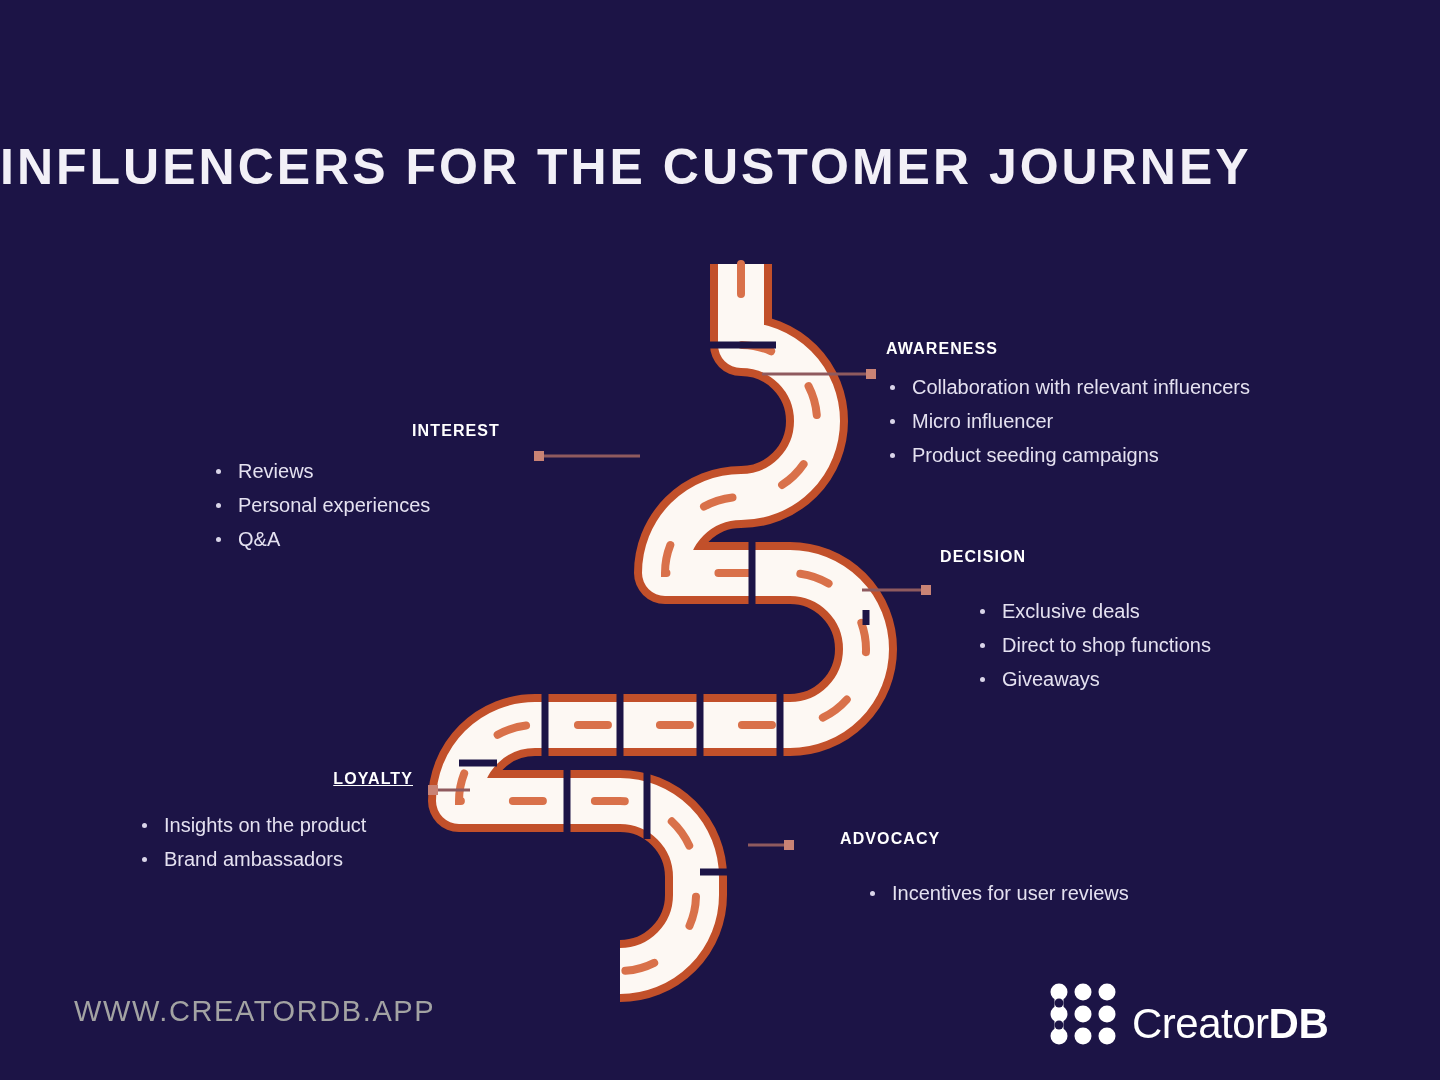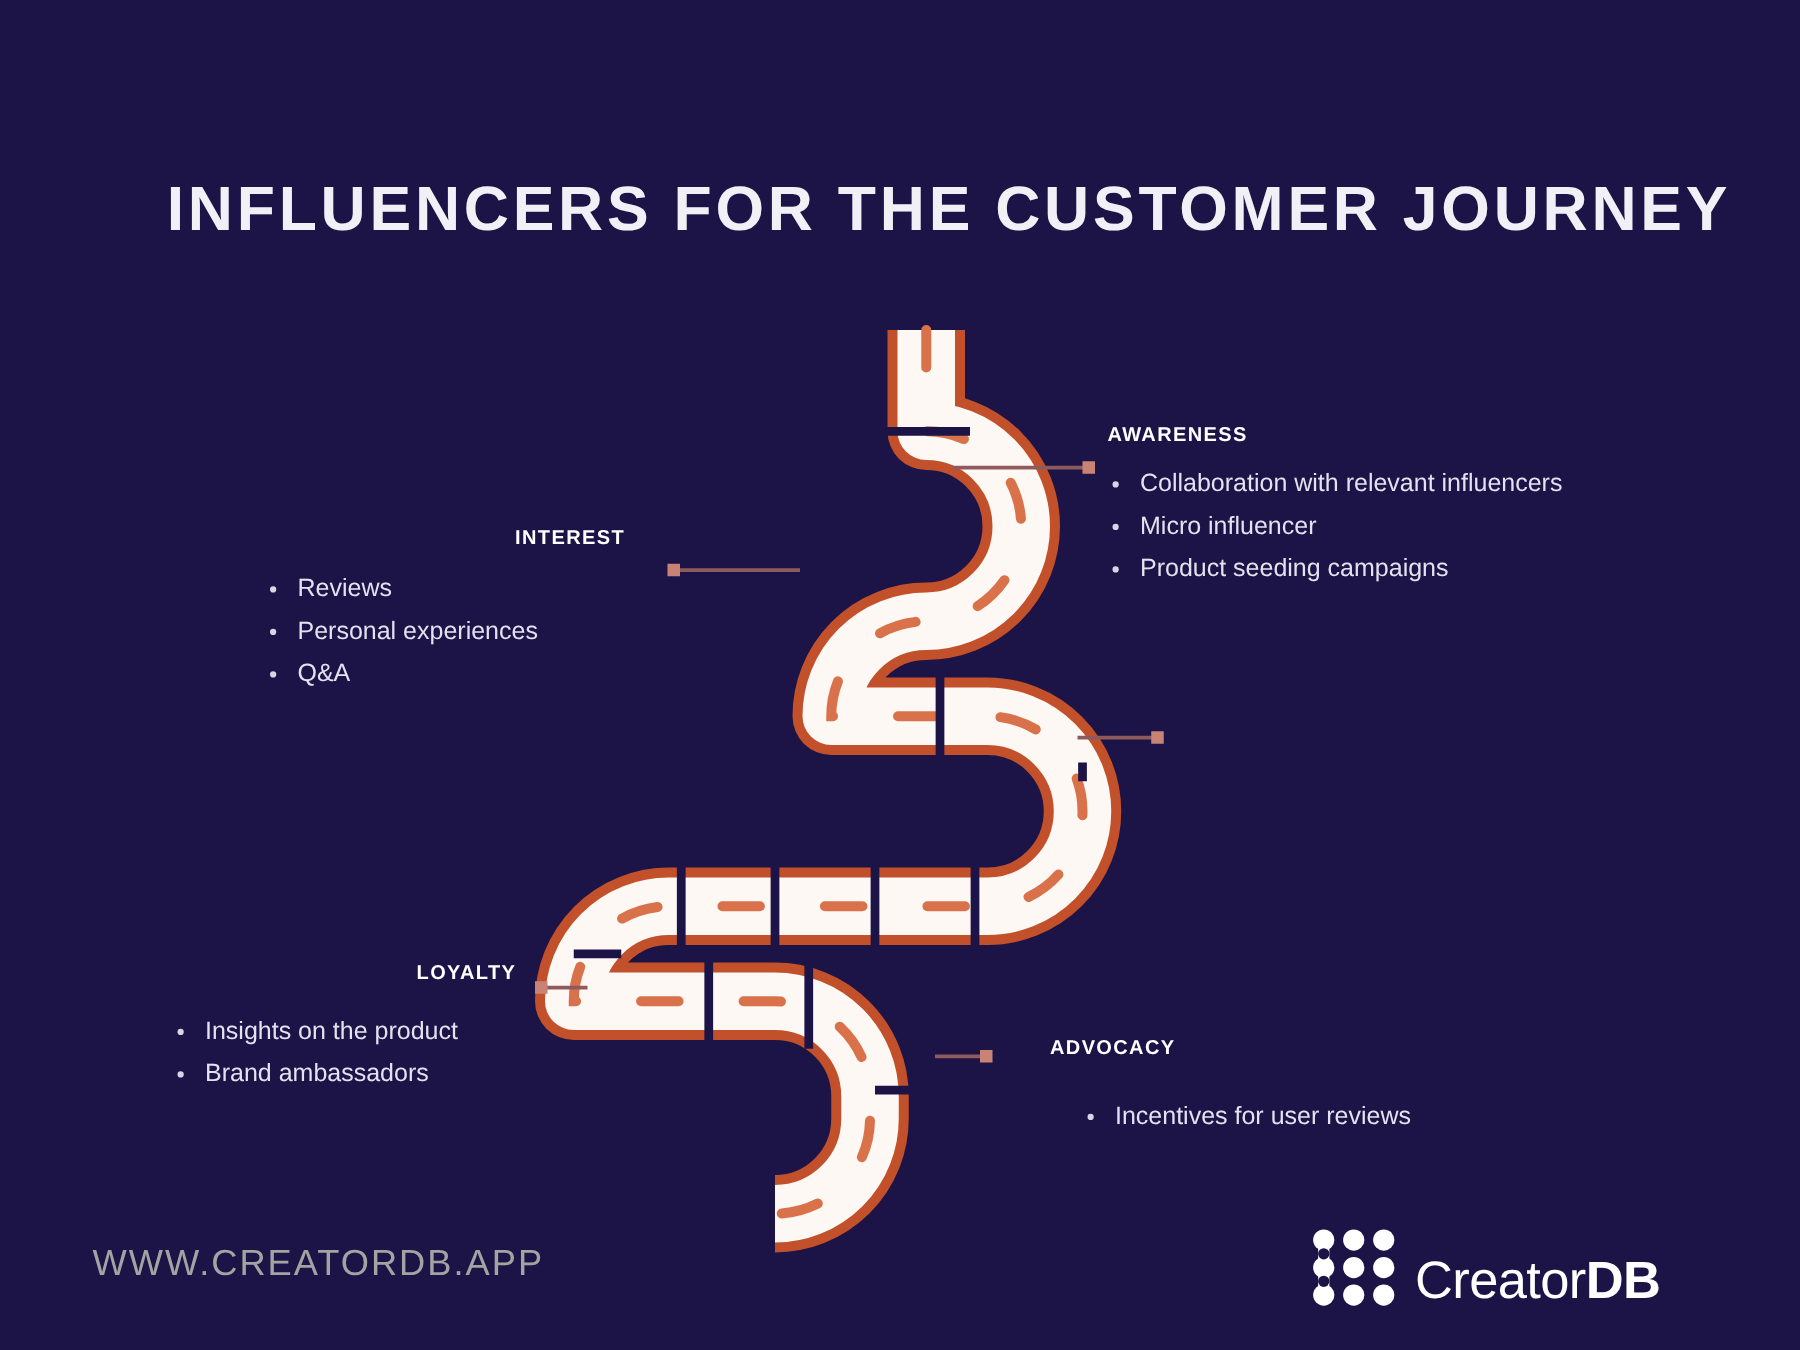--- a/index.html
+++ b/index.html
@@ -20,21 +20,21 @@
     width: 1440px;
     height: 1080px;
   }
 
   
   #page-title {
     position: absolute;
     left: 0;
     top: 104px;
     width: 1385px;
-    text-align: right;
+    text-align: left;
     color: #f2f0f7;
     font-size: 50px;
     font-weight: bold;
     letter-spacing: 3.0px;
     white-space: nowrap;
   }
 
   
   #road-svg {
     position: absolute;
@@ -89,21 +89,21 @@
   #block-awareness .bullets { margin-top: 12px; }
 
   #block-interest  { left: 200px; top: 422px; width: 300px; }
   #block-interest .stage-heading { text-align: right; }
   #block-interest .bullets { margin-top: 14px; margin-left: 12px; }
 
   #block-decision  { left: 940px; top: 548px; }
   #block-decision .bullets { margin-top: 28px; margin-left: 36px; }
 
   #block-loyalty   { left: 120px; top: 770px; width: 293px; }
-  #block-loyalty .stage-heading { text-align: right; }
+  #block-loyalty .stage-heading { text-align: right; text-decoration: underline; }
   #block-loyalty .bullets { margin-top: 20px; margin-left: 18px; }
 
   #block-advocacy  { left: 840px; top: 830px; }
   #block-advocacy .bullets { margin-top: 28px; margin-left: 26px; }
 
   
   #footer-url {
     position: absolute;
     left: 74px;
     top: 995px;
@@ -215,20 +215,28 @@
 
   <div class="stage-block" id="block-interest">
     <div class="stage-heading right-aligned">INTEREST</div>
     <ul class="bullets">
       <li>Reviews</li>
       <li>Personal experiences</li>
       <li>Q&amp;A</li>
     </ul>
   </div>
 
+  <div class="stage-block" id="block-decision">
+    <div class="stage-heading">DECISION</div>
+    <ul class="bullets">
+      <li>Exclusive deals</li>
+      <li>Direct to shop functions</li>
+      <li>Giveaways</li>
+    </ul>
+  </div>
 
   <div class="stage-block" id="block-loyalty">
     <div class="stage-heading right-aligned">LOYALTY</div>
     <ul class="bullets">
       <li>Insights on the product</li>
       <li>Brand ambassadors</li>
     </ul>
   </div>
 
   <div class="stage-block" id="block-advocacy">

